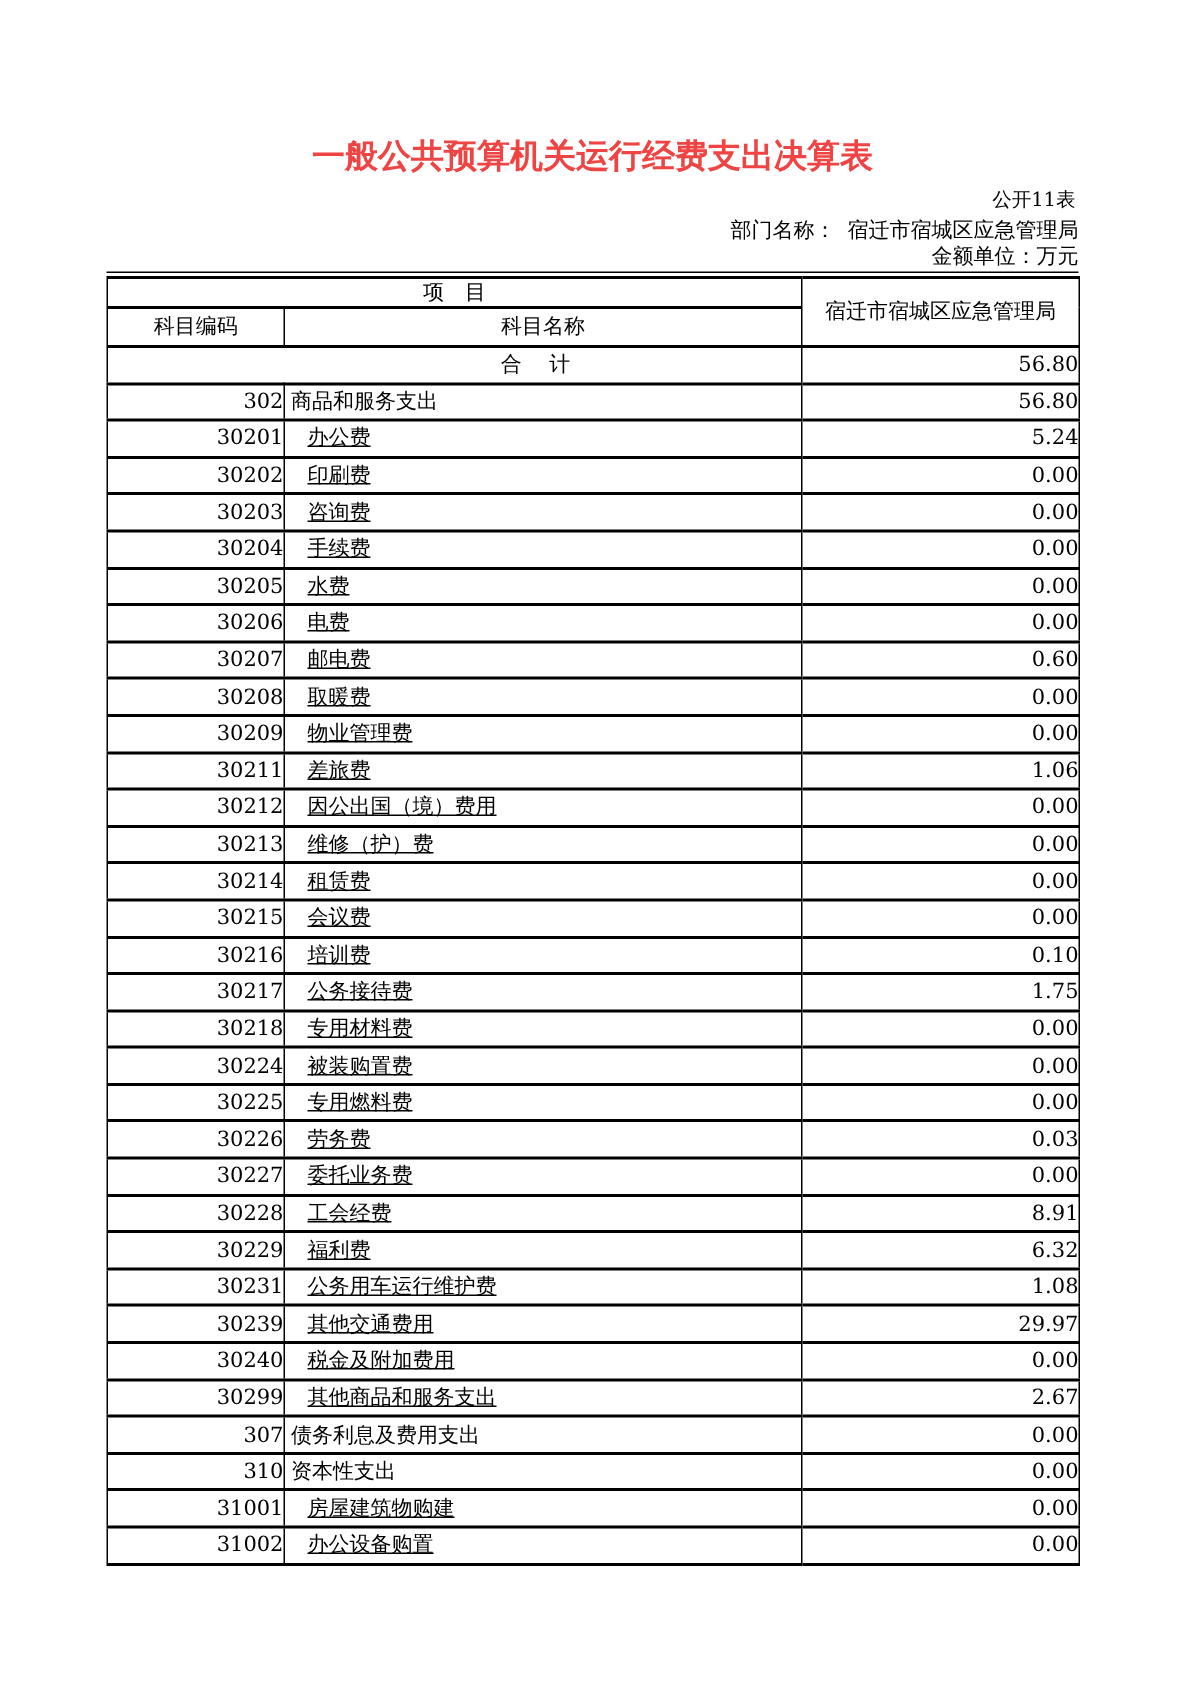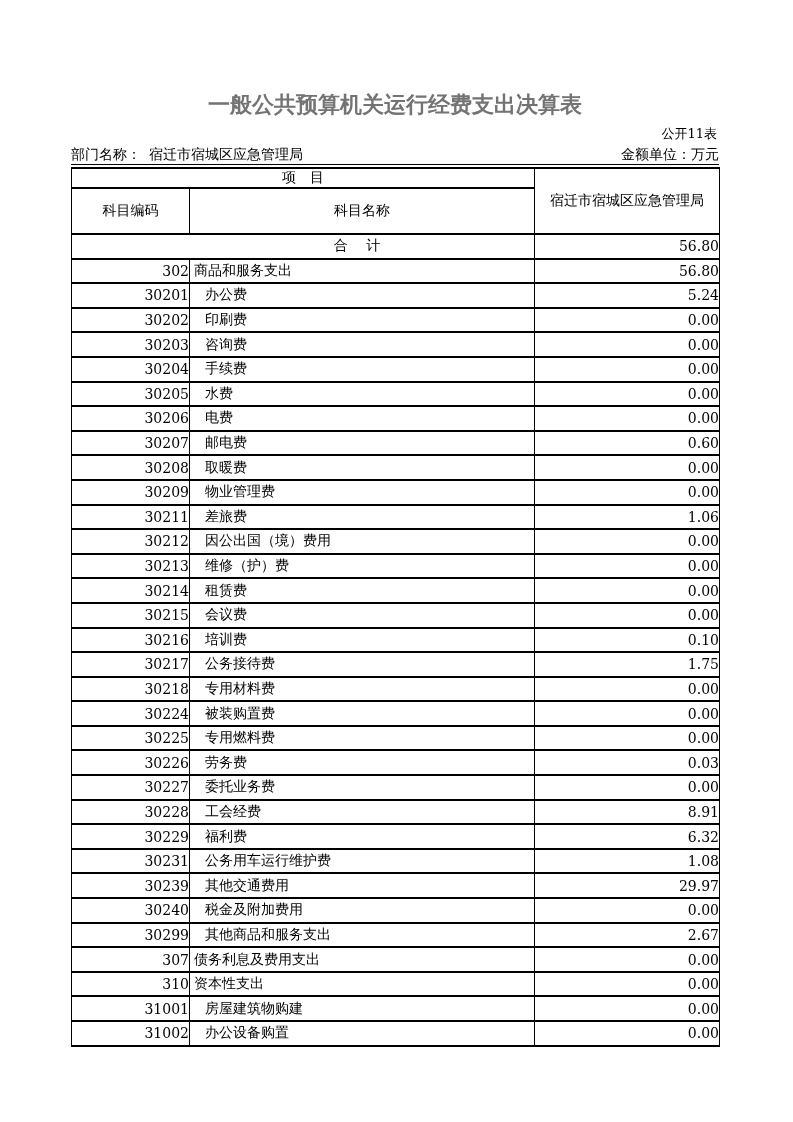--- a/index.html
+++ b/index.html
@@ -23,38 +23,39 @@
     width: 648px;
   }
   .title {
     margin: 0;
     padding-top: 90px;
     text-align: center;
     font-family: "DejaVu Sans", "Liberation Sans", sans-serif;
     font-weight: bold;
     font-size: 22px;
     line-height: 30px;
-    color: #737373;
+    color: #ef4444;
   }
   .form-no {
     margin-top: 6px;
     padding-right: 2px;
     text-align: right;
     font-size: 13px;
     line-height: 16px;
   }
   .meta {
     display: flex;
     justify-content: space-between;
     align-items: flex-end;
     margin-top: 4px;
     padding-bottom: 1px;
     border-bottom: 1px solid #000000;
     font-size: 14px;
     line-height: 17px;
+    flex-direction: column;
   }
   .meta-left .dept-label { margin-right: 8px; }
   table.budget {
     margin-top: 2px;
     width: 648px;
     border-collapse: collapse;
     table-layout: fixed;
   }
   table.budget th, table.budget td {
     border-style: solid;
@@ -63,30 +64,30 @@
     font-weight: normal;
     font-size: 14px;
     padding: 0;
     overflow: hidden;
     white-space: nowrap;
   }
   col.c-code { width: 118px; }
   col.c-name { width: 345px; }
   col.c-amt  { width: 185px; }
   thead .th-project { height: 20px; text-align: center; }
-  thead .th-sub     { height: 46px; text-align: center; }
+  thead .th-sub     { height: 26px; text-align: center; }
   thead .th-amount  { text-align: center; vertical-align: middle; }
   tbody td { height: 24.6px; vertical-align: middle; }
   td.code-cell { text-align: right; }
   td.name-cell { text-align: left; }
   td.amount-cell { text-align: right; padding-right: 4px; }
   tr.lv1 td.code-cell { padding-left: 3px; }
   tr.lv1 td.name-cell { padding-left: 4px; }
   tr.lv2 td.code-cell { padding-left: 21px; }
-  tr.lv2 td.name-cell { padding-left: 15px; }
+  tr.lv2 td.name-cell { padding-left: 15px; text-decoration: underline; }
   tr.total-row td.total-label {
     text-align: center;
     padding-left: 108px;
   }
 </style>
 </head>
 <body>
 
 <div class="page">
   <div class="content">

